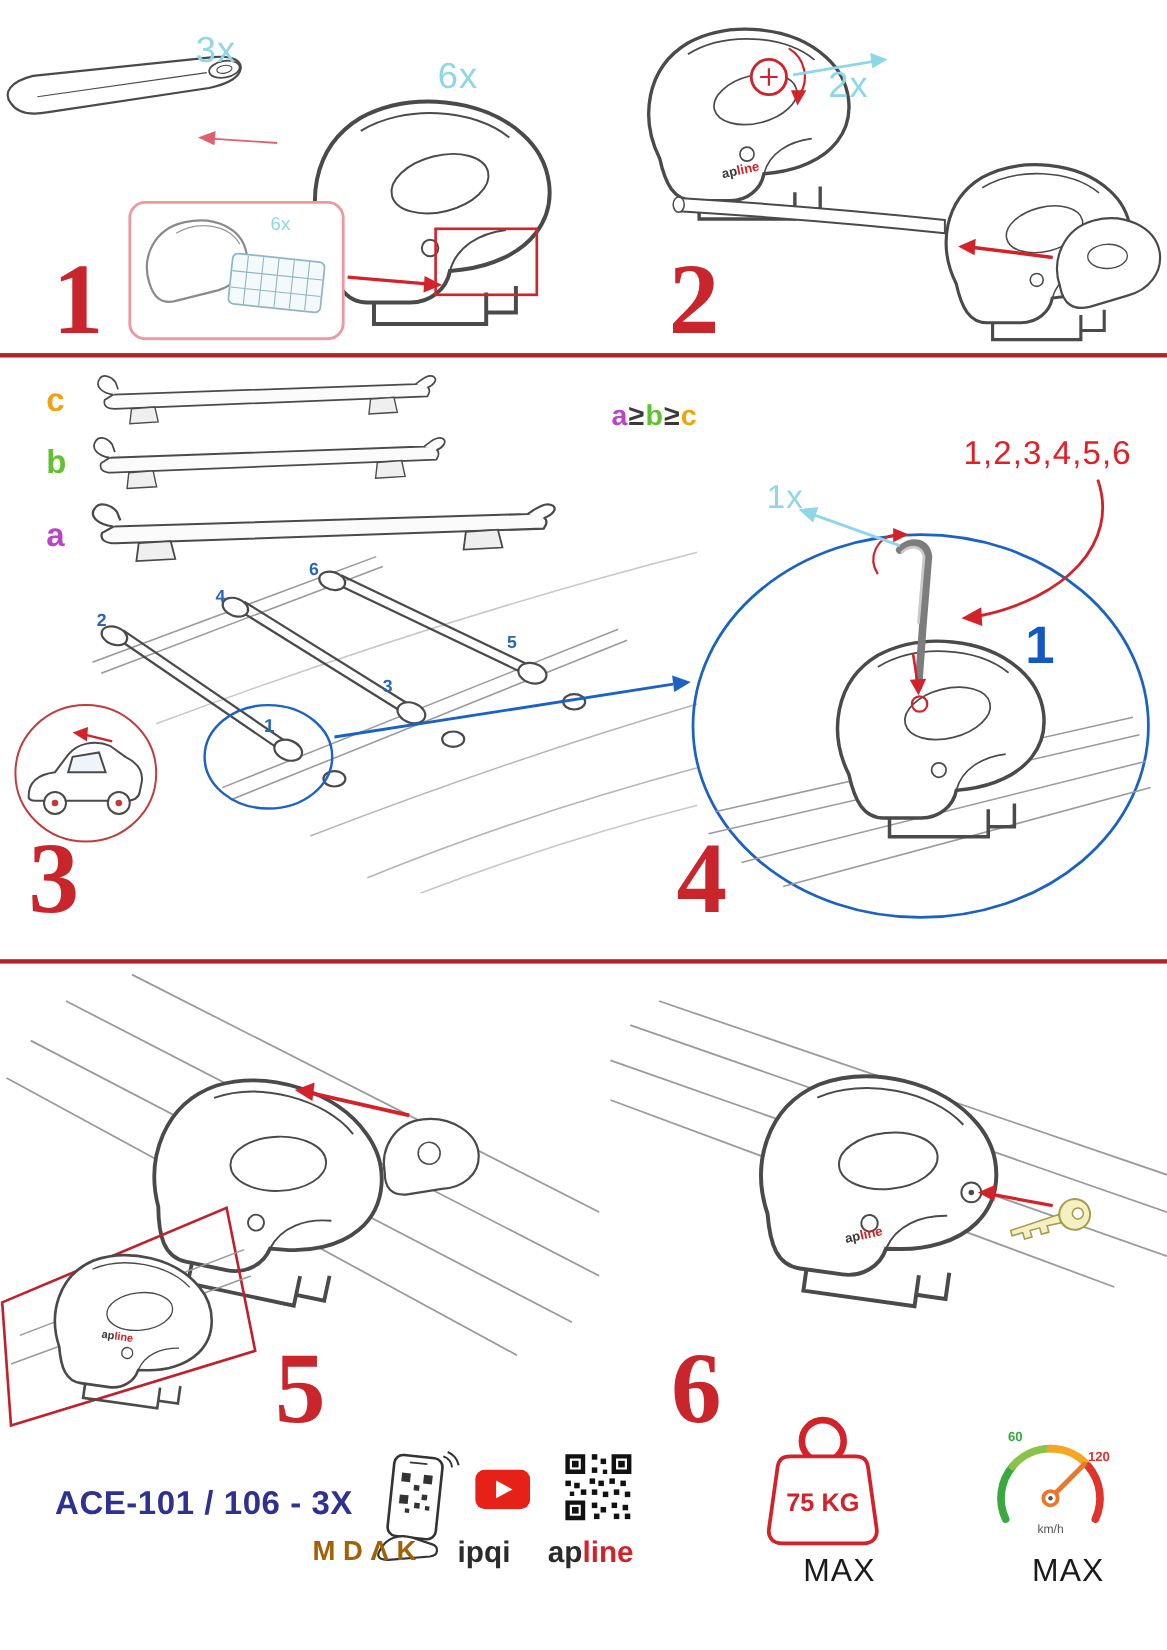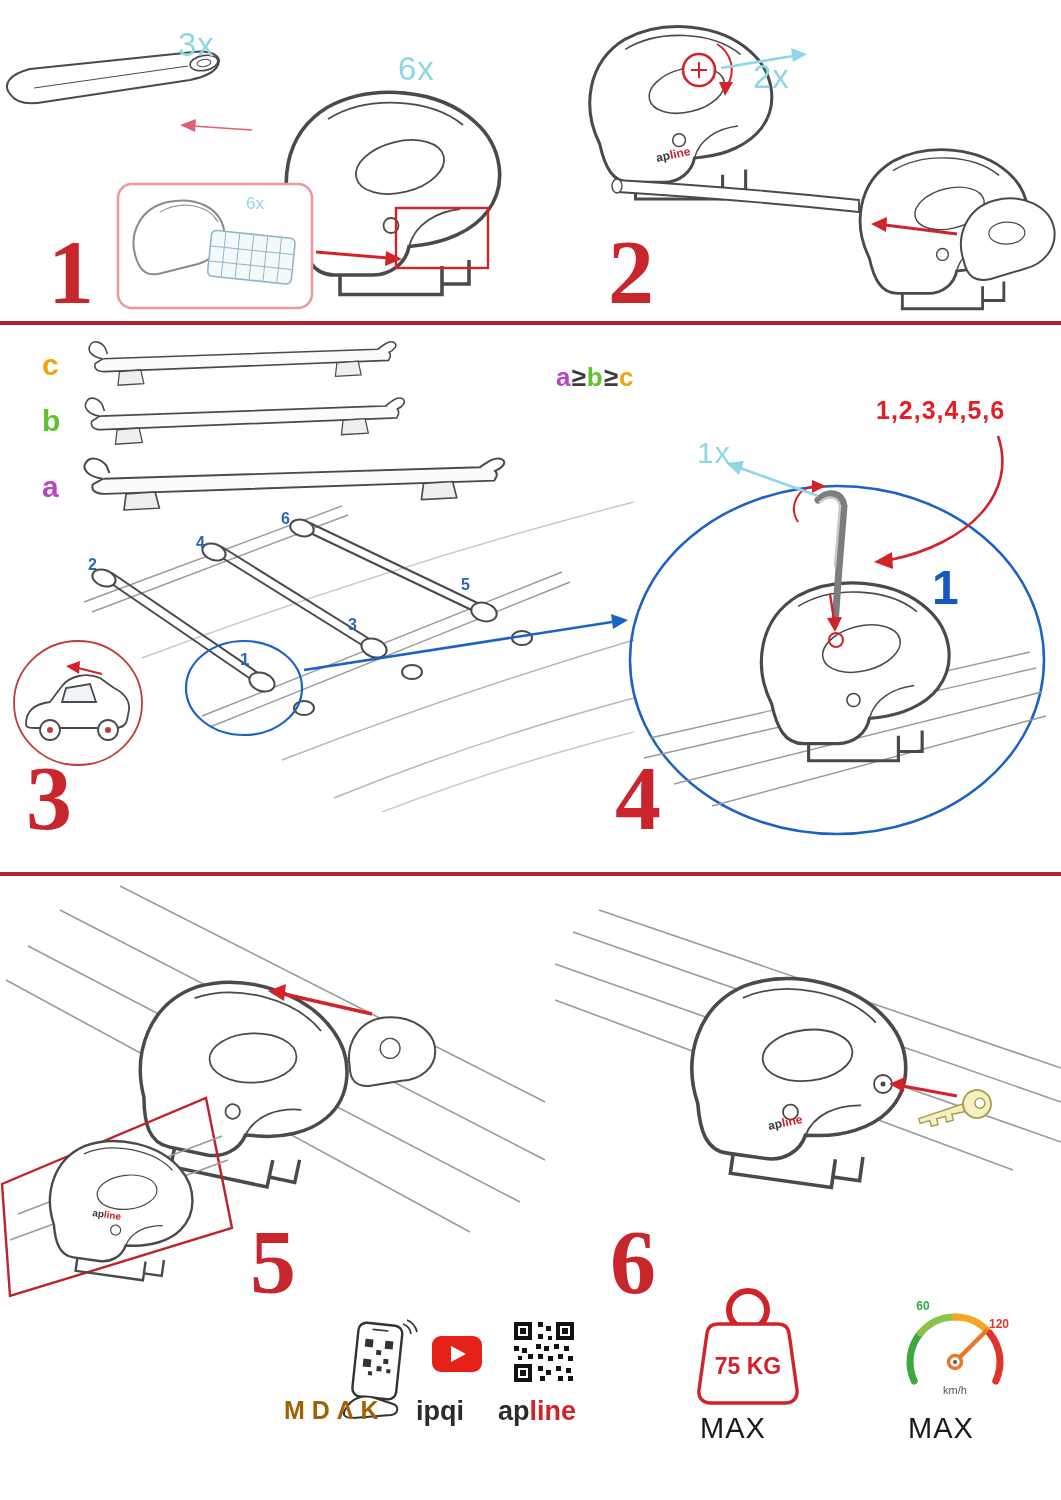--- a/index.html
+++ b/index.html
@@ -7,30 +7,30 @@
   .page{position:relative;width:1061px;height:1500px;margin:0 auto;background:#ffffff;
         font-family:"Liberation Sans",sans-serif;overflow:hidden}
   .abs{position:absolute}
   .qty{color:#8ed7e6;font-size:33px;font-weight:400;letter-spacing:1px}
   .qty-sm{color:#8ed7e6;font-size:17px;font-weight:400}
   .stepnum{color:#c9252c;font-family:"Liberation Serif",serif;font-weight:700;font-size:92px;line-height:1}
   .divider{position:absolute;left:0;width:100%;height:4px;background:#b2222a}
   .barlabel{font-size:30px;font-weight:700;line-height:1}
   .posnum{color:#2966b5;font-size:16px;font-weight:700}
   .formula{font-size:26px;font-weight:700;letter-spacing:1px}
-  .seq{color:#e31f26;font-size:25px;font-weight:700;letter-spacing:1px}
+  .seq{color:#e31f26;font-size:30px;font-weight:400;letter-spacing:1px}
   .bigone{color:#1558c0;font-size:48px;font-weight:700}
   .model{color:#2e3192;font-size:30px;font-weight:700;letter-spacing:.5px}
   .brandline{font-size:31px;font-weight:700;letter-spacing:.5px}
   .dark{color:#2b2b2b}
   .red{color:#d2232a}
   .mdak{color:#a16207;font-size:25px;font-weight:700;letter-spacing:7px}
   .ipqi{color:#2b2b2b;font-size:27px;font-weight:700}
   .apline{font-size:27px;font-weight:700}
-  .maxlabel{color:#1a1a1a;font-size:29px;font-weight:500;letter-spacing:1px;text-align:left}
+  .maxlabel{color:#1a1a1a;font-size:29px;font-weight:500;letter-spacing:1px;text-align:right}
 </style>
 </head>
 <body>
 
 <div class="page">
 
   <svg width="0" height="0" style="position:absolute" aria-hidden="true">
     <defs>
       <g id="footG">
         <path d="M24,100 C10,72 14,36 44,18 C74,2 118,6 142,28 C160,44 164,70 150,88 C140,101 122,108 106,110 L98,111 C96,122 86,130 74,130 L48,130 C34,130 28,118 24,100 Z" fill="#ffffff" stroke="#4a4a4a" stroke-width="2.4"></path>
@@ -248,20 +248,21 @@
       <circle cx="0" cy="0" r="14" fill="#f6efc2" stroke="#a39b4e" stroke-width="1.8"></circle>
       <circle cx="3" cy="0" r="5" fill="#fff" stroke="#a39b4e" stroke-width="1.4"></circle>
     </g>
     <path d="M404,208 L350,198" stroke="#d2232a" stroke-width="3" fill="none"></path>
     <polygon points="336,196 352,189 351,204" fill="#d2232a"></polygon>
     <text x="216" y="242" transform="rotate(-12 216 242)" font-size="12" font-weight="bold"><tspan fill="#3a3a3a">ap</tspan><tspan fill="#d2232a">line</tspan></text>
   </svg>
 
   <div class="abs stepnum" style="left:610px;top:1216px">6</div>
 
+  <div class="abs model" style="left:50px;top:1350px">ACE-101 / 106 - 3X</div>
 
   <svg class="abs" style="left:333px;top:1318px" width="88" height="102" viewBox="0 0 88 102">
     <g transform="rotate(6 44 46)">
       <rect x="22" y="6" width="44" height="74" rx="8" fill="#fff" stroke="#333" stroke-width="2.4"></rect>
       <line x1="36" y1="12" x2="52" y2="12" stroke="#333" stroke-width="1.6"></line>
       <g fill="#333">
         <rect x="30" y="22" width="8" height="8"></rect>
           <rect x="50" y="22" width="8" height="8"></rect>
         <rect x="30" y="42" width="8" height="8"></rect>
           <rect x="42" y="32" width="5" height="5"></rect>

